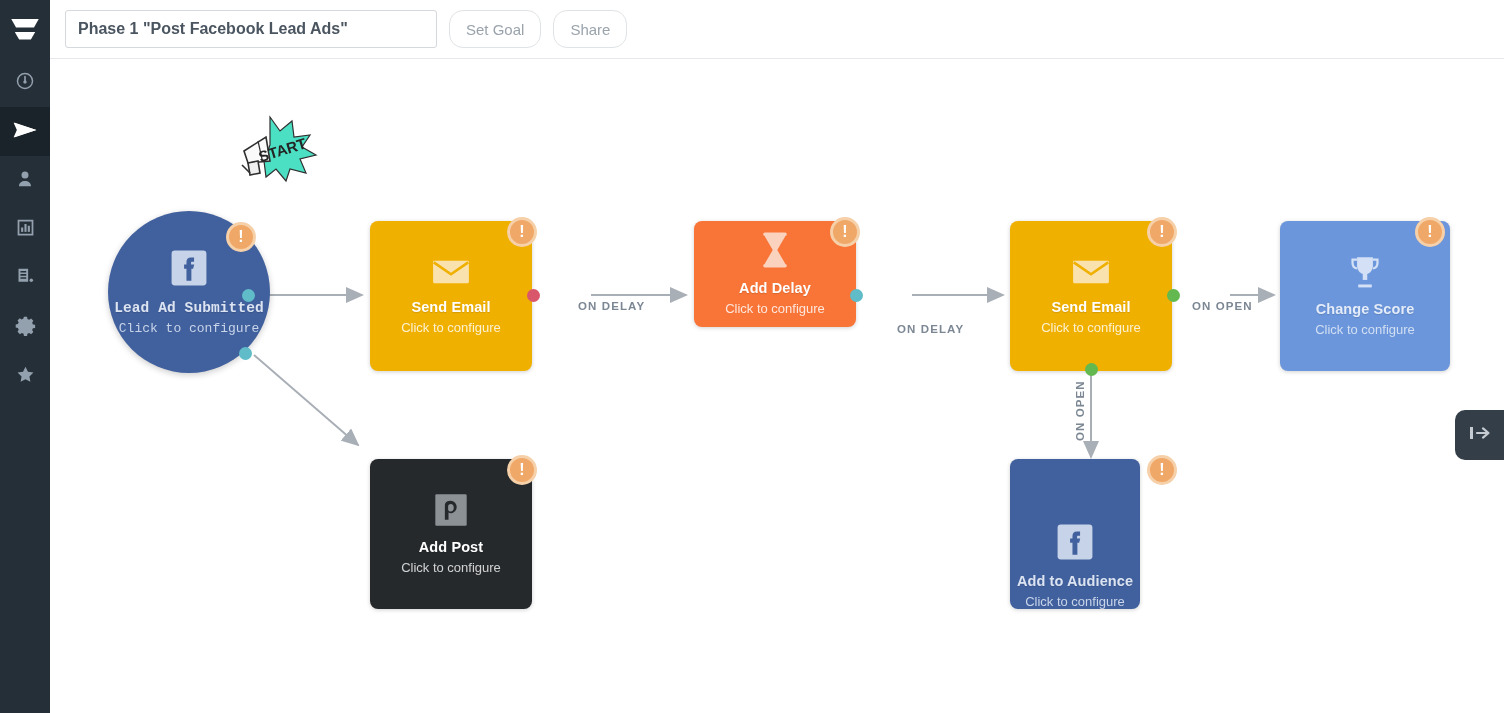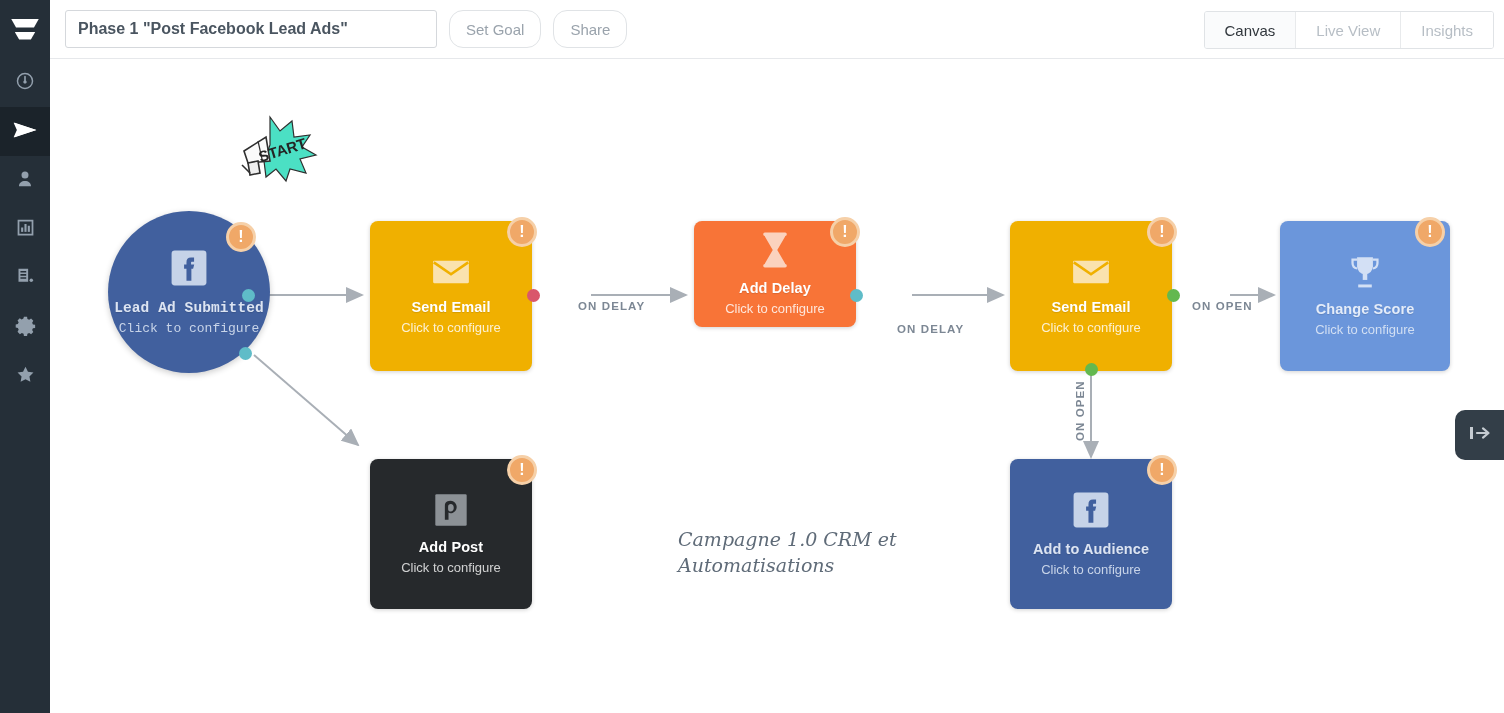--- a/index.html
+++ b/index.html
@@ -243,25 +243,20 @@
           </svg>
       </span>
     </div>
   </div>
 
   <div class="topbar">
     <input class="title-input" type="text" value="Phase 1 &quot;Post Facebook Lead Ads&quot;" style="">
     <button class="tbtn">Set Goal</button>
     <button class="tbtn">Share</button>
 
-    <div class="viewtabs">
-      <div class="viewtab active">Canvas</div>
-      <div class="viewtab">Live View</div>
-      <div class="viewtab">Insights</div>
-    </div>
   </div>
 
   <div class="canvas">
 
     <svg class="edges">
       <defs>
         <marker id="ah" markerWidth="9" markerHeight="8" refX="8" refY="4" orient="auto">
           <path d="M0,0 L9,4 L0,8 z" fill="#A9AFB6"></path>
         </marker>
       </defs>
@@ -379,36 +374,34 @@
             <path d="M10.4 6.4c2.6-1 5.6-.1 6.6 2.5 1 2.6-.2 5.4-2.8 6.3-1.2.4-2.3.3-3.1-.2v5.4H8.3V9.8c0-1.6.5-2.9 2.1-3.4zm2.4 2.1c-1.2 0-2 .8-2 2.1v1.8c0 1.1.9 1.8 2 1.8 1.4 0 2.3-1.1 2.3-2.9s-.9-2.8-2.3-2.8z" fill="#26292C"></path>
           </svg>
       </span>
       <div class="ntitle">Add Post</div>
       <div class="nsub">Click to configure</div>
     </div>
     <div class="badge" style="left:457px; top:396px;">
       <span class="bang">!</span>
     </div>
 
-    <div class="node fbblue" style="left:960px; top:400px; width:162px; height:150px; background:#41609E;">
+    <div class="node fbblue" style="left:960px; top:400px; width:130px; height:150px; background:#41609E;justify-content:flex-end;">
       <span class="nicon">
         <svg width="38" height="38" viewBox="0 0 24 24">
             <rect x="1" y="1" width="22" height="22" rx="2" fill="#C6D3E8"></rect>
             <path d="M15.6 12.4h-2.1V20h-3.1v-7.6H8.9V9.8h1.5V8.3c0-1.8.8-2.9 2.9-2.9h1.9v2.6h-1.2c-.6 0-.7.2-.7.7v1.1h2l-.7 2.6z" fill="#41609E"></path>
           </svg>
       </span>
       <div class="ntitle">Add to Audience</div>
       <div class="nsub">Click to configure</div>
     </div>
     <div class="badge" style="left:1097px; top:396px;">
       <span class="bang">!</span>
     </div>
 
-    <div class="note" style="left:628px; top:468px;">Campagne 1.0 CRM et
-Automatisations</div>
   </div>
 
   <div class="drawer">
     <span>
       <svg width="26" height="18" viewBox="0 0 26 18">
         <rect x="3" y="3" width="3" height="12" fill="#C5CBD1"></rect>
         <path d="M10 9h10M16 4.4L21.5 9 16 13.6" stroke="#C5CBD1" stroke-width="2.2" fill="none" stroke-linecap="round" stroke-linejoin="round"></path>
       </svg>
     </span>
   </div>

